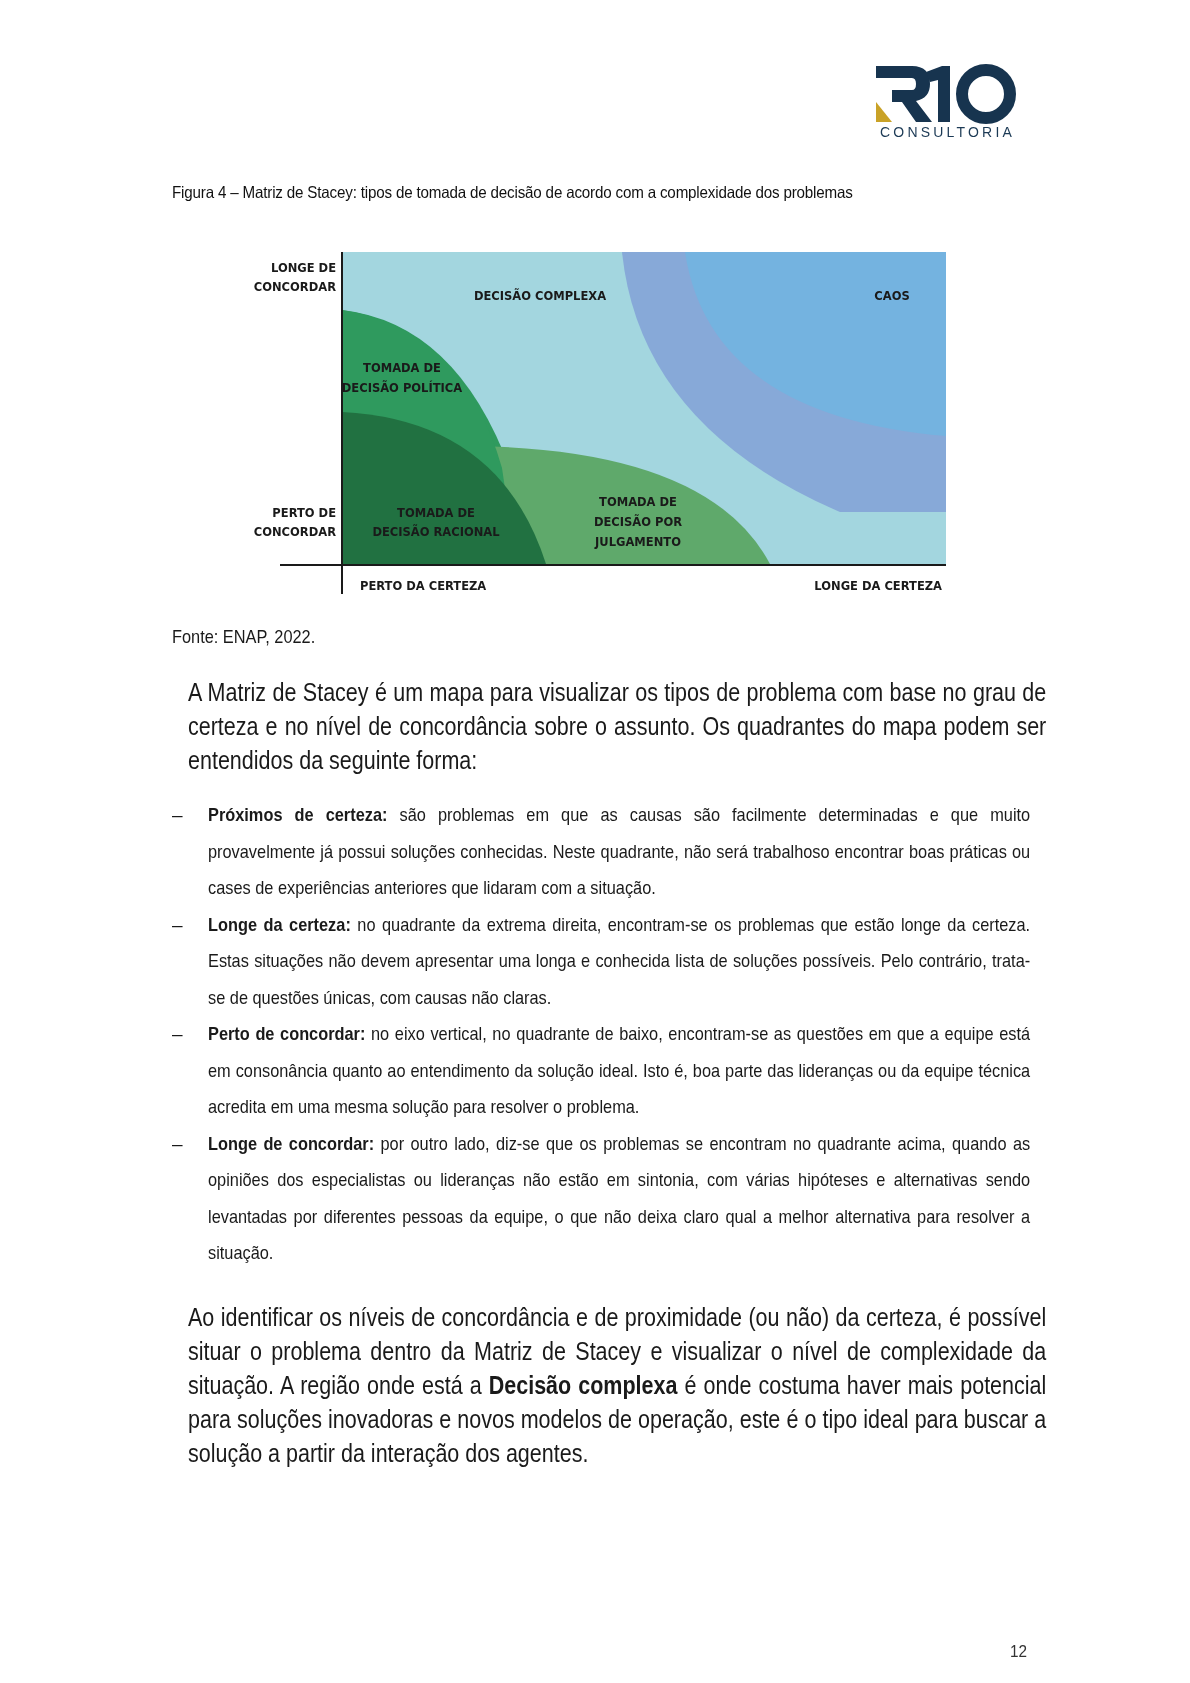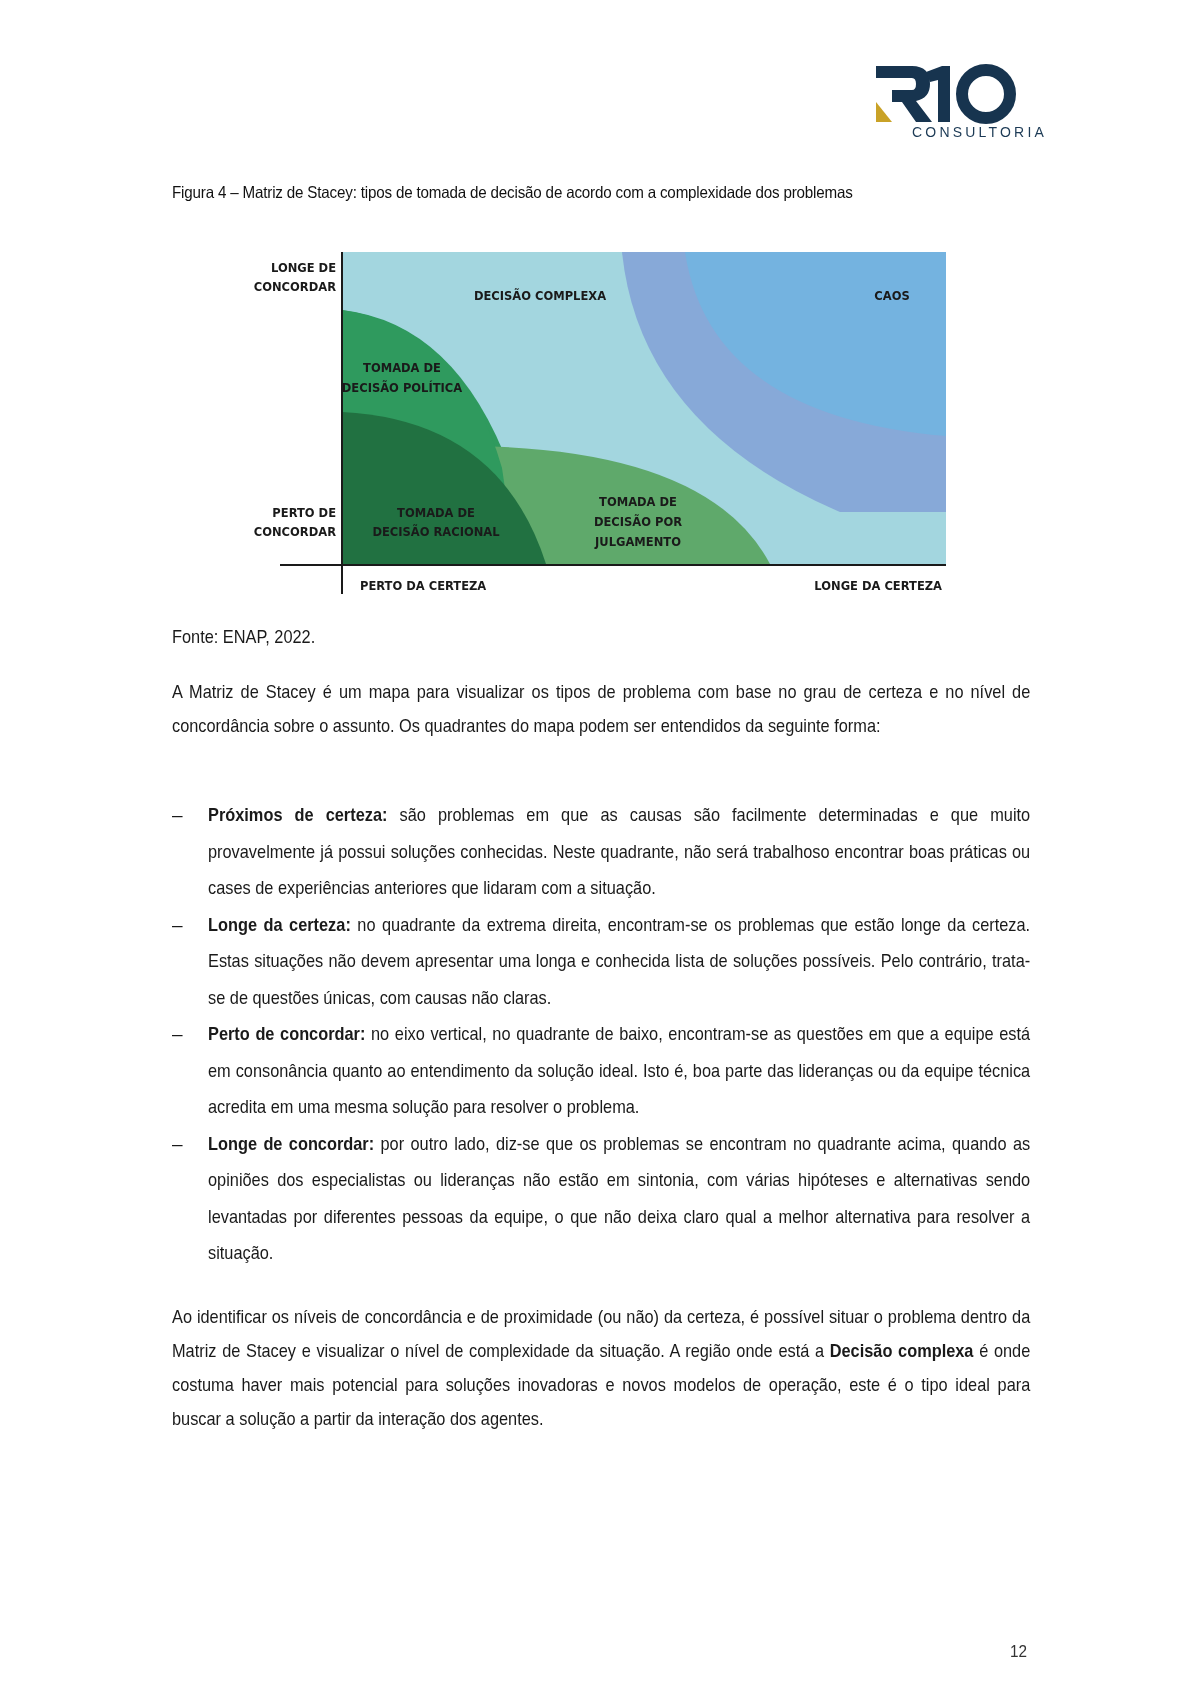--- a/index.html
+++ b/index.html
@@ -1,30 +1,30 @@
 <!DOCTYPE html>
 <html><head>
   <meta charset="utf-8">
   <style>
     * { box-sizing: border-box; margin: 0; padding: 0; }
     html, body { width: 1190px; height: 1683px; background: #ffffff; }
     body { position: relative; font-family: "Liberation Sans Narrow", "Liberation Sans", sans-serif; color: #1a1a1a; overflow: hidden; }
 
     .logo { position: absolute; left: 872px; top: 60px; width: 146px; height: 84px; }
     .logo svg { display: block; }
-    .logo-sub { position: absolute; left: 880px; top: 124px; font-family: "Liberation Sans", sans-serif; font-size: 14px; letter-spacing: 3.2px; color: #1c3a55; margin-left: 32px; }
+    .logo-sub { position: absolute; left: 880px; top: 124px; font-family: "Liberation Sans", sans-serif; font-size: 14px; letter-spacing: 3.2px; color: #1c3a55; }
 
     .caption { position: absolute; left: 172px; top: 183px; font-family: "Liberation Sans", sans-serif; font-size: 16.5px; color: #111; letter-spacing: -0.2px; transform: scaleX(0.92); transform-origin: left top; white-space: nowrap; }
 
     .chart { position: absolute; left: 240px; top: 236px; width: 720px; height: 380px; }
     .chart svg text { font-family: "DejaVu Sans", sans-serif; font-weight: bold; fill: #1a1a1a; }
 
     .source { position: absolute; left: 172px; top: 626px; font-family: "Liberation Sans", sans-serif; font-size: 19px; transform: scaleX(0.86); transform-origin: left top; white-space: nowrap; }
 
-    .para { position: absolute; left: 172px; width: 858px; font-family: "Liberation Sans", sans-serif; font-size: 19px; line-height: 34px; text-align: justify; }
+    .para { position: absolute; left: 188px; width: 858px; font-family: "Liberation Sans", sans-serif; font-size: 25px; line-height: 34px; text-align: justify; }
     .para-inner { width: 998px; transform: scaleX(0.86); transform-origin: left top; text-align: justify; text-align-last: left; }
     .bold { font-weight: bold; }
 
     .bullets { position: absolute; left: 172px; top: 797px; width: 858px; font-family: "Liberation Sans", sans-serif; font-size: 19px; }
     .bullet { position: relative; padding-left: 36px; line-height: 36.5px; }
     .bullet .dash { position: absolute; left: 0; top: 0; }
     .bullet-text { width: 956px; transform: scaleX(0.86); transform-origin: left top; text-align: justify; text-align-last: left; }
 
     .page-number { position: absolute; left: 1010px; top: 1642px; font-family: "Liberation Sans", sans-serif; font-size: 17px; color: #333; transform: scaleX(0.9); transform-origin: left top; }
   </style>

